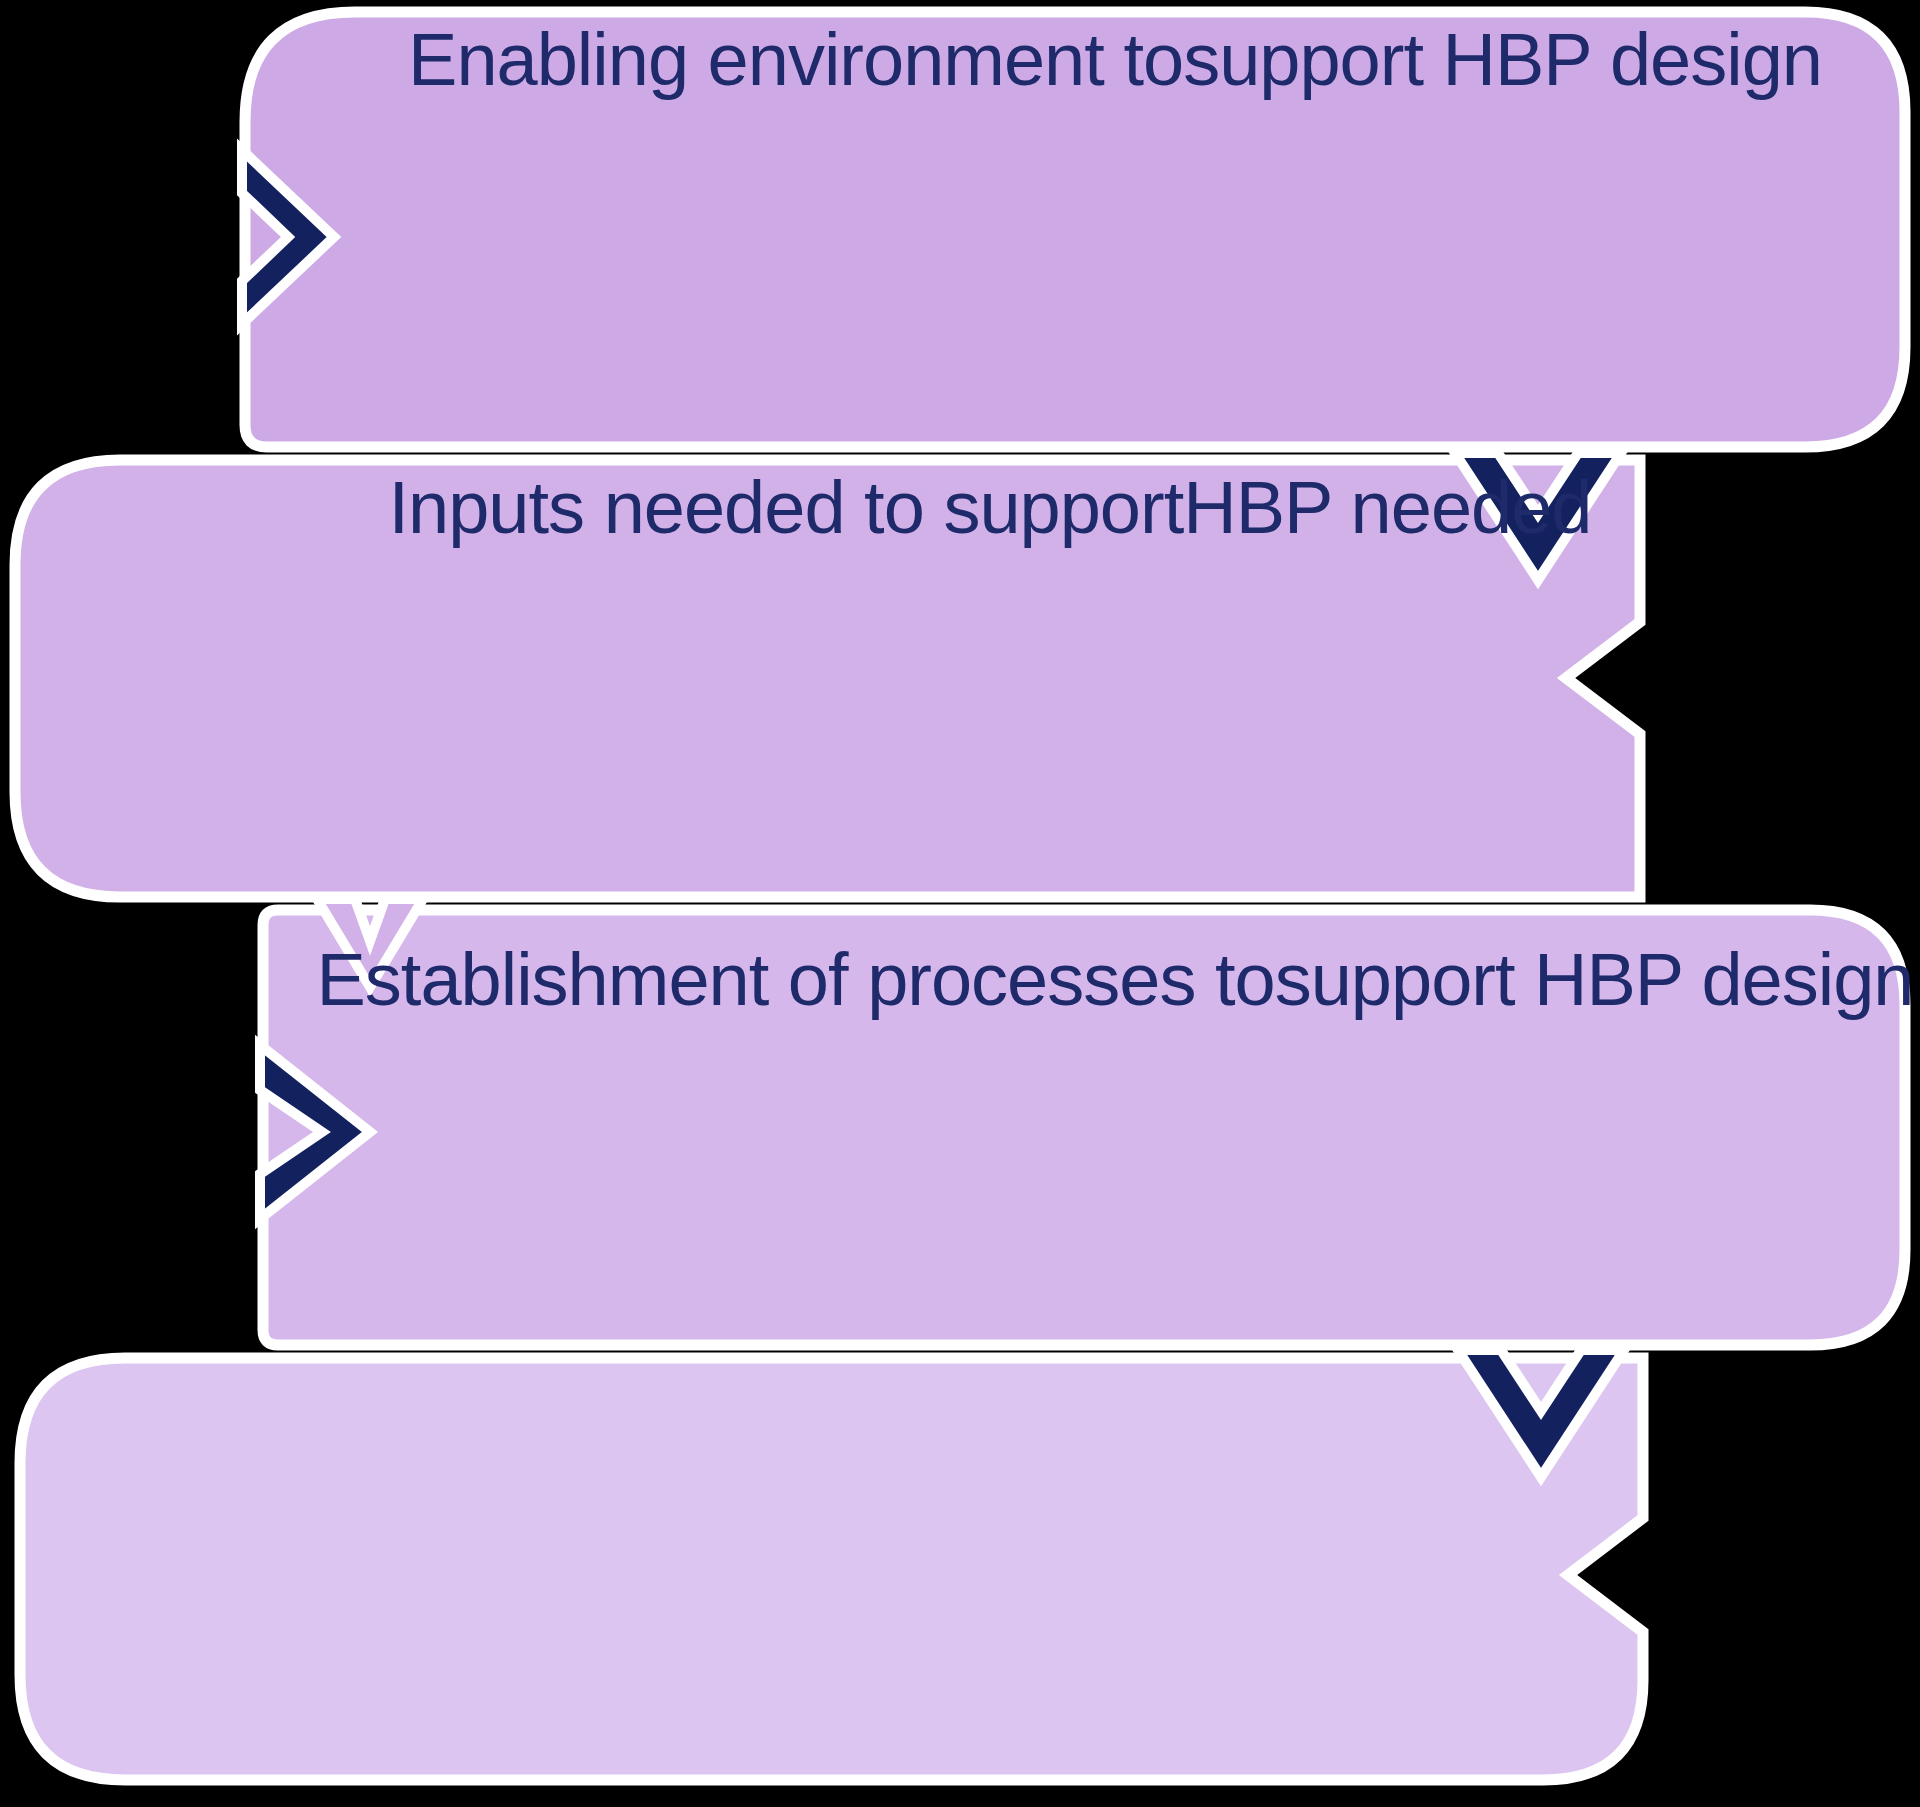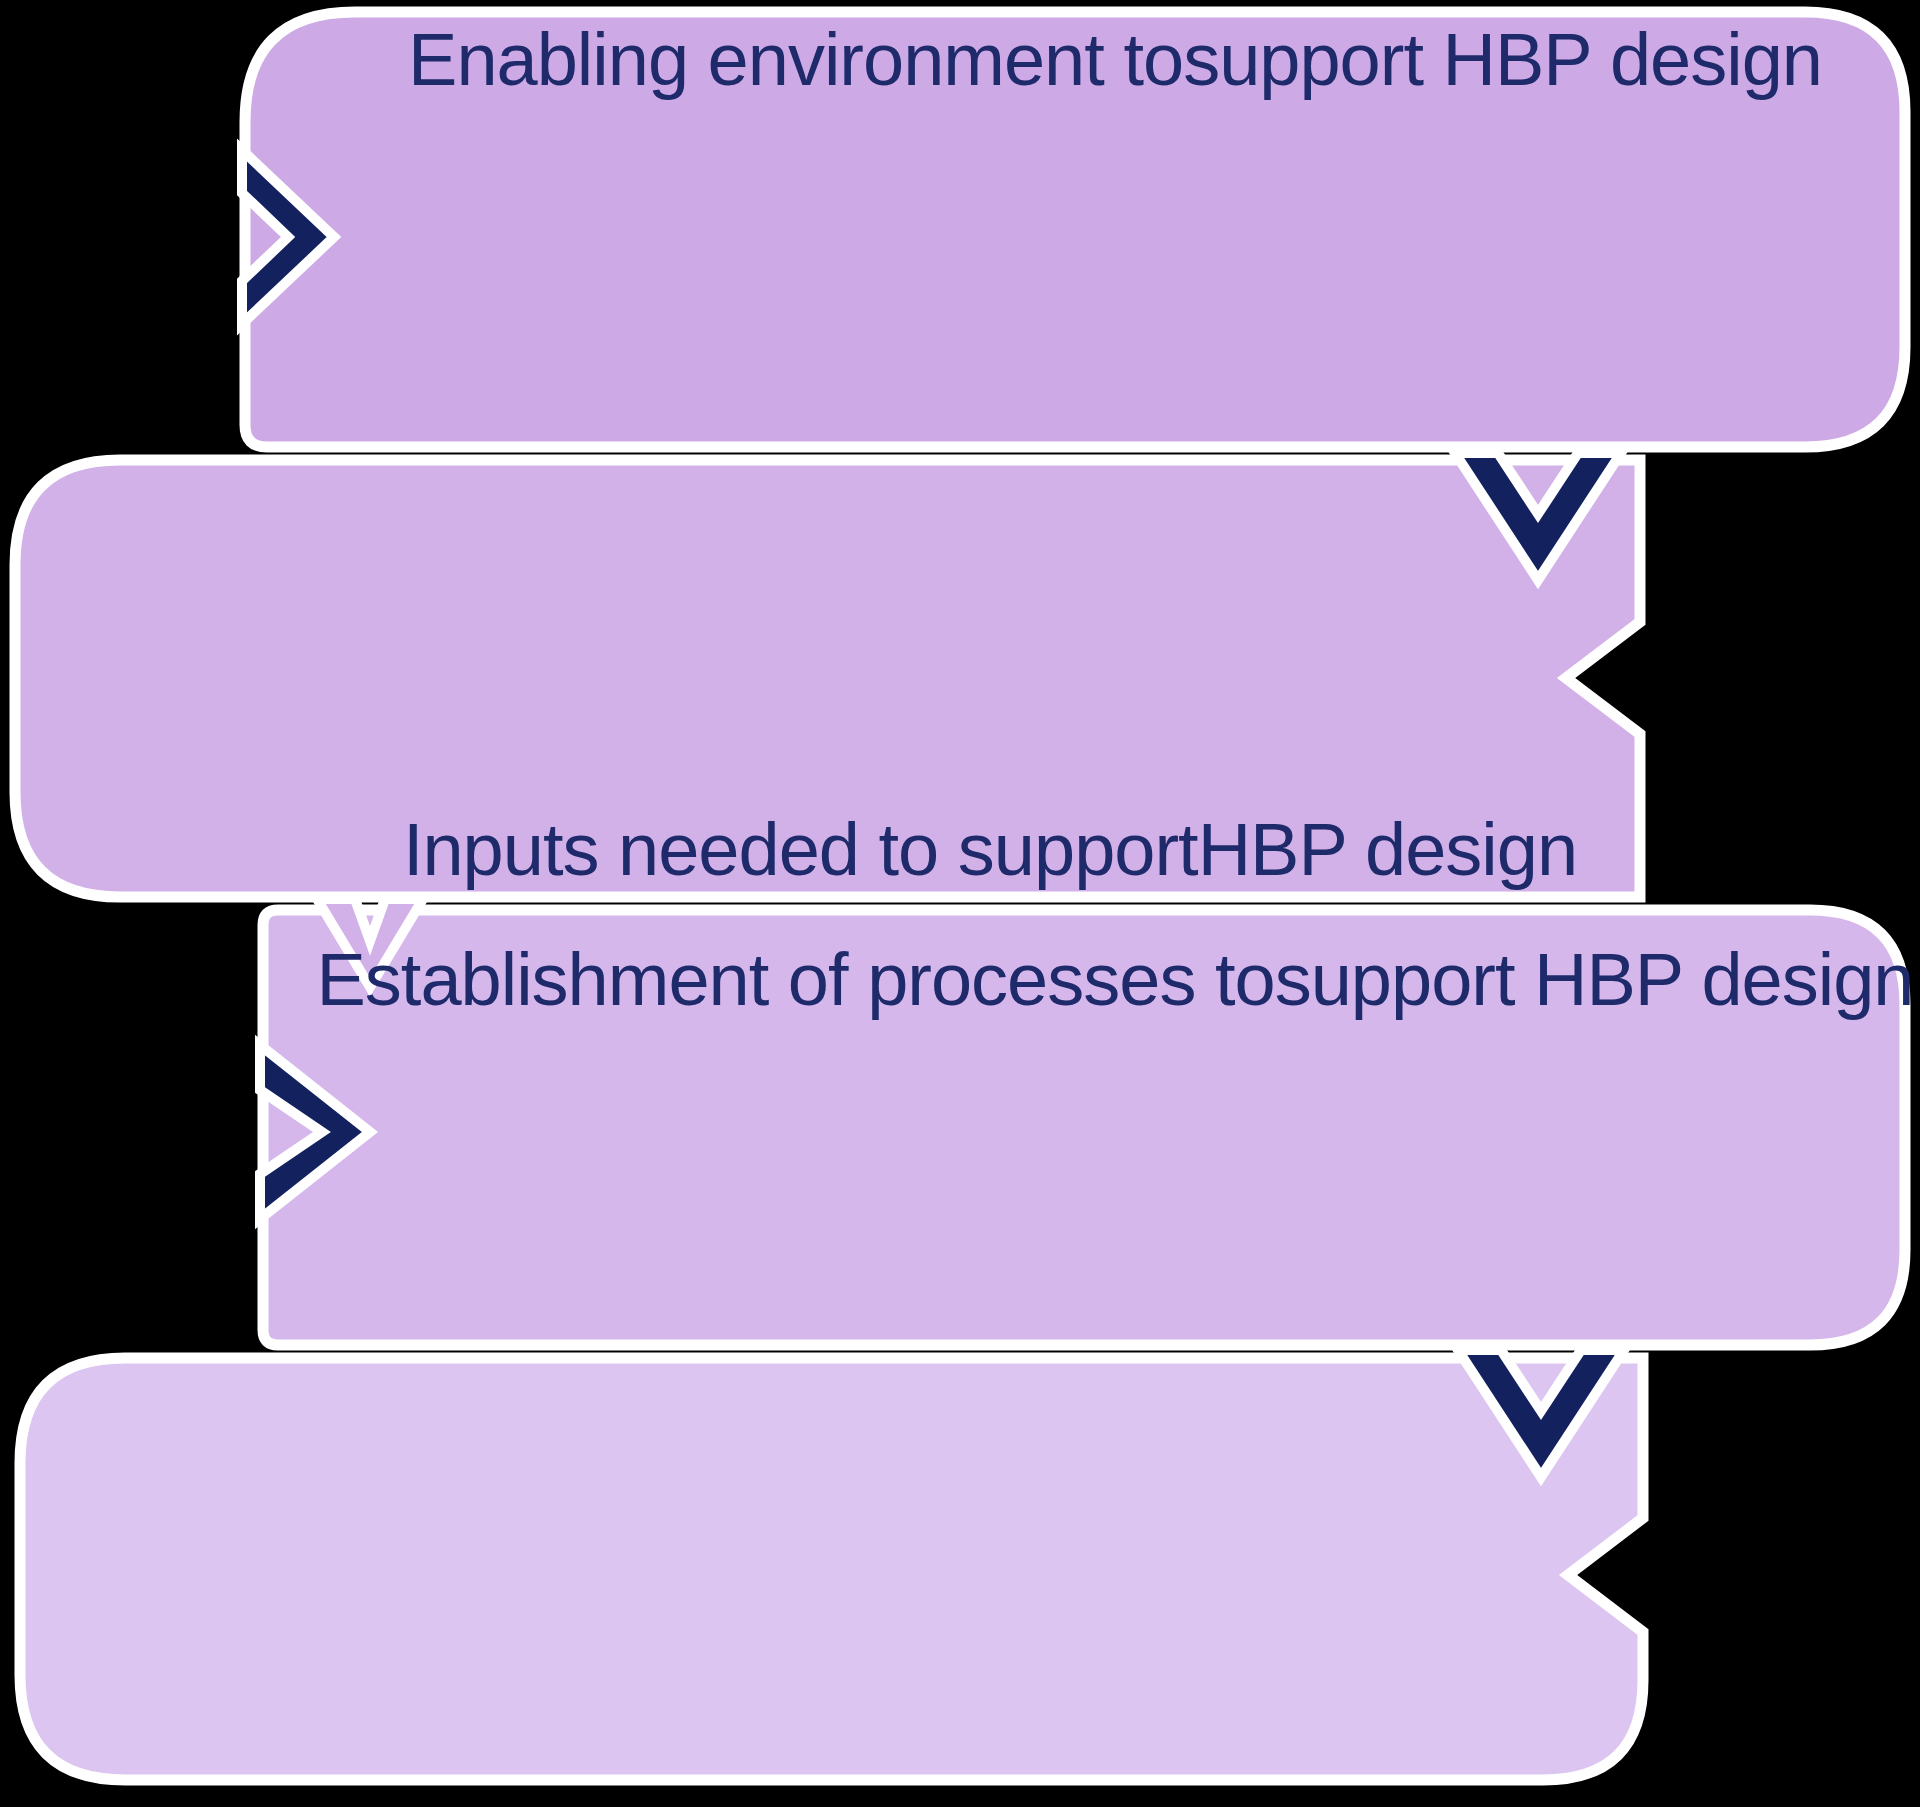--- a/index.html
+++ b/index.html
@@ -21,21 +21,21 @@
     align-items: flex-start;
     color: var(--text-navy, #1e2a6a);
     font-size: 74px;
     line-height: 95px;
     letter-spacing: -1px;
     font-weight: 400;
     white-space: nowrap;
     pointer-events: none;
   }
   .label-1 { top: 12px;   height: 435px; left: 415px; width: 1400px; }
-  .label-2 { top: 460px;  height: 437px; left: 415px; width: 1150px; align-items: flex-end; }
+  .label-2 { top: 460px;  height: 437px; left: 415px; width: 1150px; }
   .label-3 { top: 932px;  height: 435px; left: 415px; width: 1400px; }
   .label-4 { top: 1358px; height: 422px; left: 415px; width: 1150px; }
 </style>
 </head>
 <body>
 
 <div class="stage">
 
   <svg width="1920" height="1807" viewBox="0 0 1920 1807">
 
@@ -63,21 +63,21 @@
     <path stroke="#ffffff" stroke-width="10" stroke-linejoin="miter" d="M 260,1045 L 370,1132 L 260,1219 L 260,1174 L 322,1132 L 260,1090 Z" fill="#14215f"></path>
   </svg>
 
   <div class="label label-1">
     <div>Enabling environment to</div>
     <div>support HBP design</div>
   </div>
 
   <div class="label label-2">
     <div>Inputs needed to support</div>
-    <div>HBP design</div>
+    <div>HBP needed</div>
   </div>
 
   <div class="label label-3">
     <div>Establishment of processes to</div>
     <div>support HBP design</div>
   </div>
 
   <div class="label label-4">
   </div>
 

